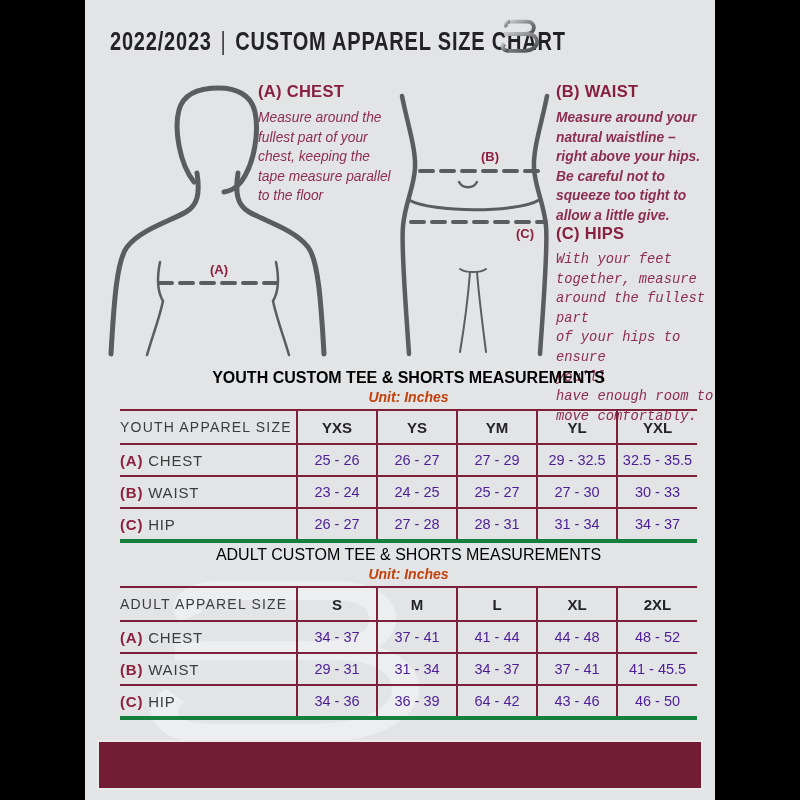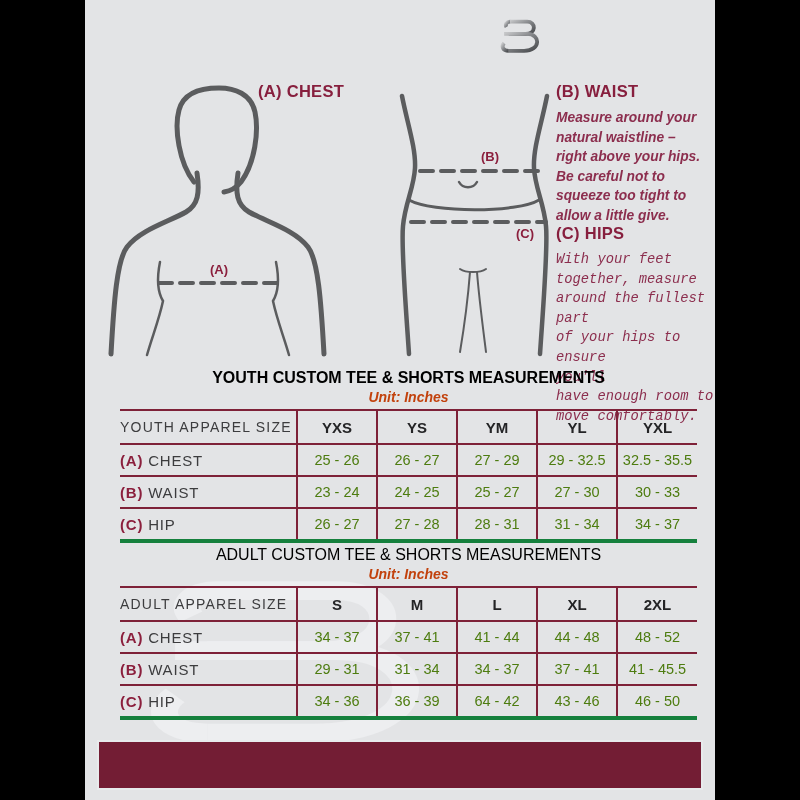--- a/index.html
+++ b/index.html
@@ -31,21 +31,21 @@
   
   table.size{border-collapse:collapse;table-layout:fixed;width:577px;background:transparent;}
   table.size{border-top:2px solid #7e2138;border-bottom:4px solid #15803d;}
   table.size td{border-top:2px solid #7e2138;height:30px;padding:0;}
   table.size tr.hdr td{border-top:none;height:32px;}
   td.vline{border-left:2px solid #7e2138;}
   td.collabel{padding-left:13px;font-size:14px;color:#3c3c3e;letter-spacing:1.2px;}
   td.colsize{text-align:center;font-size:15px;font-weight:700;color:#242426;}
   td.rowlabel{padding-left:13px;font-size:15px;color:#3c3c3e;letter-spacing:.8px;}
   td.rowlabel .pfx{font-weight:700;color:#8b1f3d;}
-  td.val{text-align:center;font-size:14.5px;color:#4d7c0f;}
+  td.val{text-align:center;font-size:14.5px;color:#4c1d95;}
   .tablewrap{z-index:2;}
 
   
   .wm{z-index:1;opacity:.8;}
   .footer{left:12px;top:740px;width:602px;height:46px;background:#731d34;
           border:2px solid #e8eaec;z-index:3;}
 </style>
 </head>
 <body>
 
@@ -61,20 +61,25 @@
         </linearGradient>
         <g id="logoB" fill="none" stroke-width="5">
           <path d="M 14,10 C 9,10 7,14 9,17"></path>
           <path d="M 14,10 L 36,10 C 48,10 48,26 34,26 L 12,26"></path>
           <path d="M 6,26 L 36,26 C 54,26 54,48 32,48 L 12,48"></path>
           <path d="M 12,48 C 4,48 2,42 6,38"></path>
         </g>
       </defs>
     </svg>
 
+    <div class="abs title">
+      <span class="cond">
+        <span>2022/2023</span><span class="sep">|</span><span>CUSTOM APPAREL SIZE CHART</span>
+      </span>
+    </div>
     <svg class="abs logo" width="44" height="46" viewBox="0 0 56 60">
       <use href="#logoB" stroke="url(#metalGrad)"></use>
     </svg>
 
     <svg class="abs fig" style="left:20px;top:85px;" width="230" height="275" viewBox="105 85 230 275">
       <path stroke-width="5" d="M 194,182 C 179,163 174,128 179,110 C 184,91 203,88 219,88 C 235,88 251,94 255,112 C 259,131 255,163 241,182 C 237,187 230,191 224,192"></path>
       <path stroke-width="5" d="M 197,173 C 200,193 198,205 186,212 C 168,222 140,230 127,247 C 117,260 114,300 111,354"></path>
       <path stroke-width="5" d="M 238,173 C 235,193 237,205 249,212 C 267,222 295,230 308,247 C 318,260 321,300 324,354"></path>
       <path stroke-width="2.5" d="M 160,262 C 157,277 157,291 163,301 C 159,320 152,337 147,355"></path>
       <path stroke-width="2.5" d="M 276,262 C 279,277 279,291 273,301 C 277,320 284,337 289,355"></path>
@@ -91,20 +96,25 @@
       <path stroke-width="2" d="M 470,272 C 468,298 464,328 460,352"></path>
       <path stroke-width="2" d="M 477,272 C 479,298 483,328 486,352"></path>
       <path class="dash" d="M 420,171 L 540,171"></path>
       <path class="dash" d="M 411,222 L 546,222"></path>
     </svg>
     <div class="abs marker" style="left:387px;top:149px;">(B)</div>
     <div class="abs marker" style="left:422px;top:226px;">(C)</div>
 
     <div class="abs" style="left:173px;top:82px;width:170px;">
       <div class="ins-h">(A) CHEST</div>
+      <div class="ins-b" style="margin-top:7px;">Measure around the
+fullest part of your
+chest, keeping the
+tape measure parallel
+to the floor</div>
     </div>
     <div class="abs" style="left:471px;top:82px;width:158px;">
       <div class="ins-h">(B) WAIST</div>
       <div class="ins-b" style="margin-top:7px;font-weight:bold;">Measure around your
 natural waistline –
 right above your hips.
 Be careful not to
 squeeze too tight to
 allow a little give.</div>
     </div>

